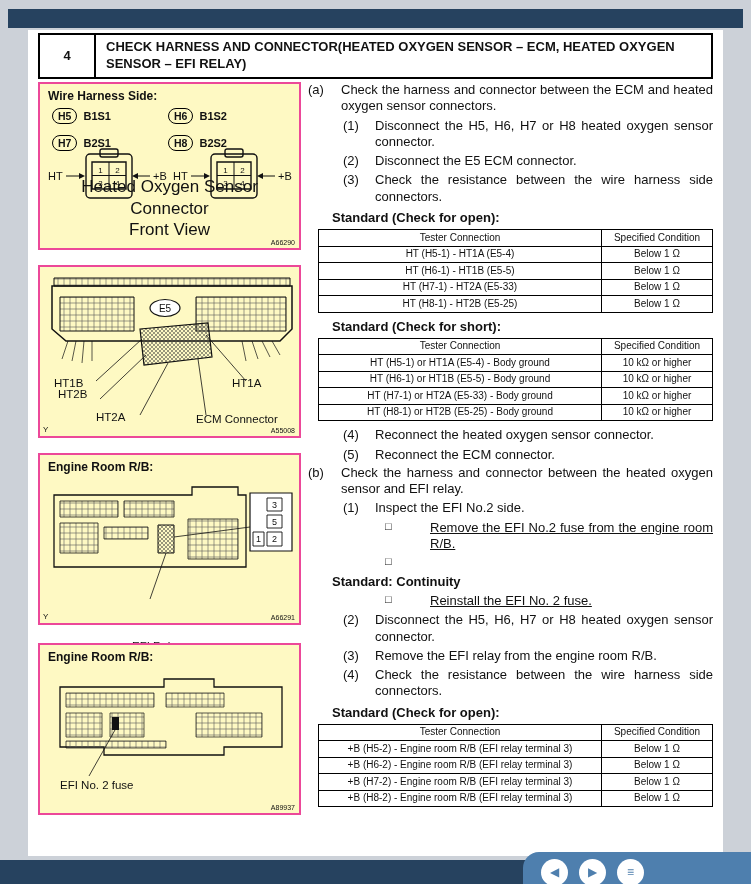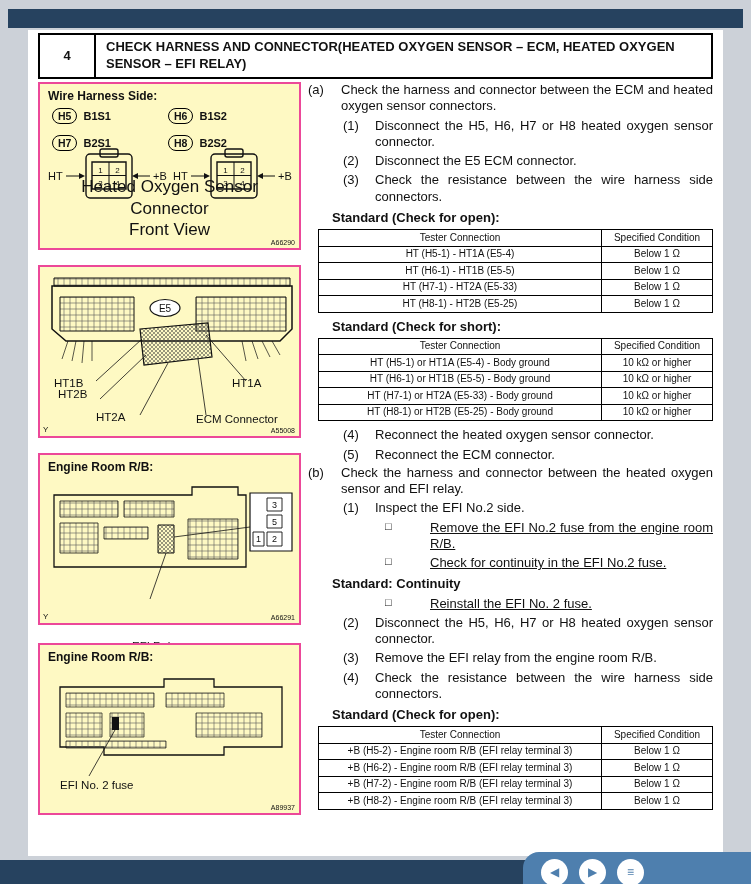--- a/index.html
+++ b/index.html
@@ -330,21 +330,20 @@
       <span class="num">(1)</span>
       <span class="txt">Inspect the EFI No.2 side.</span>
     </div>
 
     <div class="rc-check">
       <span class="glyph">□</span>
       <span class="txt">Remove the EFI No.2 fuse from the engine room R/B.</span>
     </div>
     <div class="rc-check">
       <span class="glyph">□</span>
-      <span class="txt">Check for continuity in the EFI No.2 fuse.</span>
     </div>
 
     <div class="rc-standard">Standard: Continuity</div>
 
     <div class="rc-check">
       <span class="glyph">□</span>
       <span class="txt">Reinstall the EFI No. 2 fuse.</span>
     </div>
 
     <div class="rc-step">

